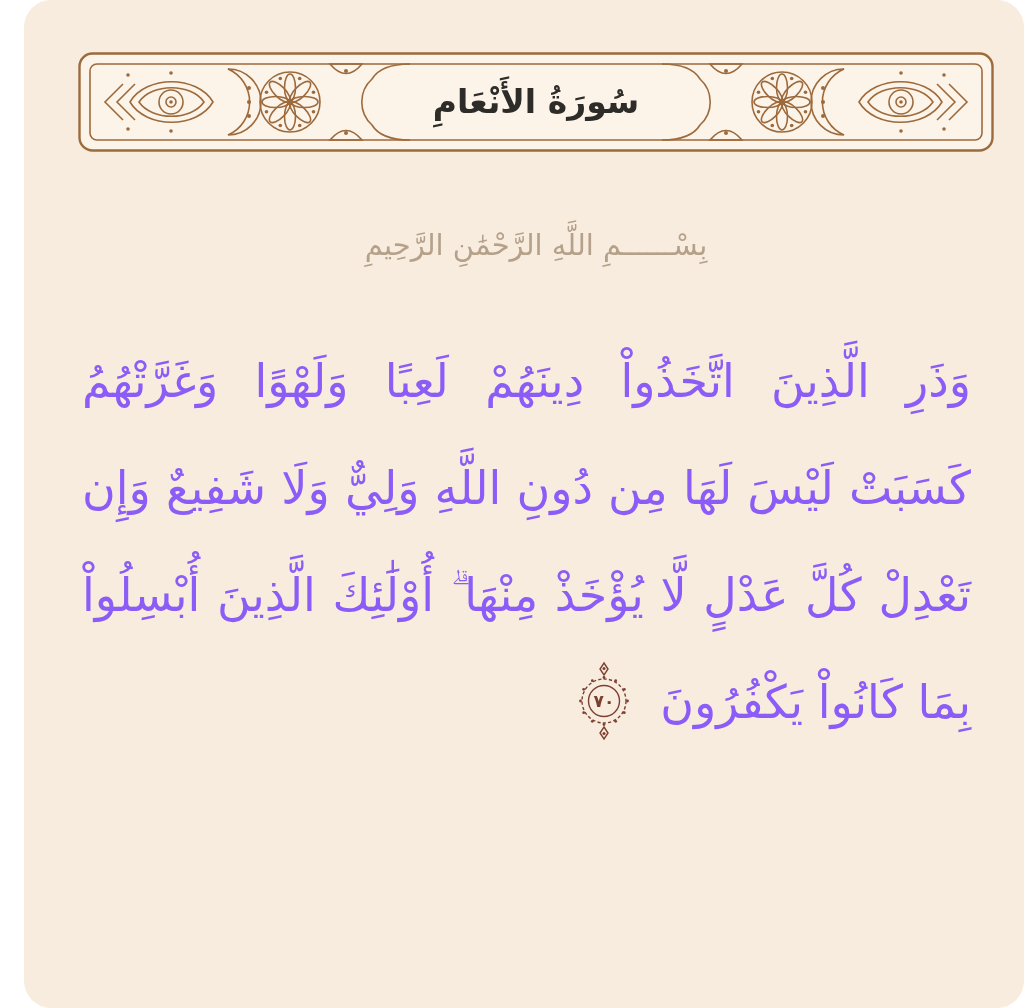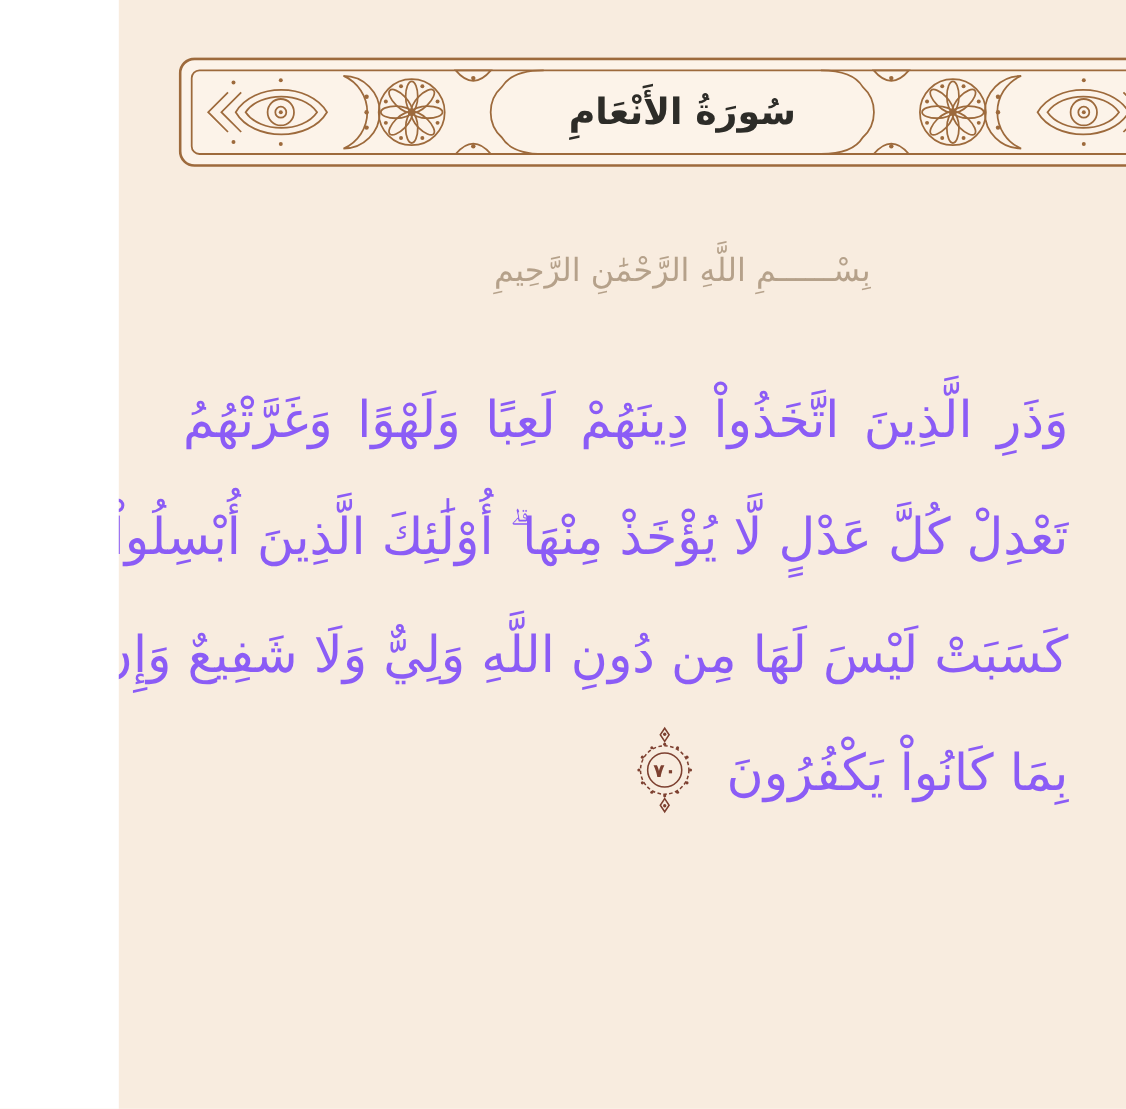--- a/index.html
+++ b/index.html
@@ -1,26 +1,27 @@
 <!DOCTYPE html>
 <html lang="ar" dir="rtl"><head>
 <meta charset="utf-8">
 <style>
   html, body {
     margin: 0;
     padding: 0;
   }
   .page {
     position: relative;
-    width: 916px;
+    width: 1000px;
     height: 1008px;
     background: #f8ecdf;
     overflow: hidden;
     font-family: "DejaVu Sans", sans-serif;
     direction: rtl;
+    border-radius: 27px;
   }
 
   
   .banner {
     position: absolute;
     left: 54px;
     top: 52px;
     width: 916px;
     height: 100px;
   }
@@ -147,22 +148,22 @@
 
       <use href="#ornL" transform="translate(916,0) scale(-1,1)"></use>
     </svg>
   </div>
   <div class="surah-title">سُورَةُ الأَنْعَامِ</div>
 
   <div class="bismillah">بِسْــــــمِ اللَّهِ الرَّحْمَٰنِ الرَّحِيمِ</div>
 
   <div class="verse">
     <div class="verse-line">وَذَرِ الَّذِينَ اتَّخَذُواْ دِينَهُمْ لَعِبًا وَلَهْوًا وَغَرَّتْهُمُ</div>
+    <div class="verse-line">كَسَبَتْ لَيْسَ لَهَا مِن دُونِ اللَّهِ وَلِيٌّ وَلَا شَفِيعٌ وَإِن</div>
     <div class="verse-line">تَعْدِلْ كُلَّ عَدْلٍ لَّا يُؤْخَذْ مِنْهَا ۗ أُوْلَٰئِكَ الَّذِينَ أُبْسِلُواْ</div>
-    <div class="verse-line">كَسَبَتْ لَيْسَ لَهَا مِن دُونِ اللَّهِ وَلِيٌّ وَلَا شَفِيعٌ وَإِن</div>
     <div class="verse-line last">
       <span>بِمَا كَانُواْ يَكْفُرُونَ</span>
       
       <svg class="ayah-marker" width="56" height="84" viewBox="0 0 56 84" aria-hidden="true">
         <g stroke="#7d4030" fill="none" stroke-width="1.4">
 
           <path d="M 28 4 L 32 10 L 28 16 L 24 10 Z"></path>
           <circle cx="28" cy="9.5" r="1.5" fill="#7d4030" stroke="none"></circle>
 
           <path d="M 28 68 L 32 74 L 28 80 L 24 74 Z"></path>

